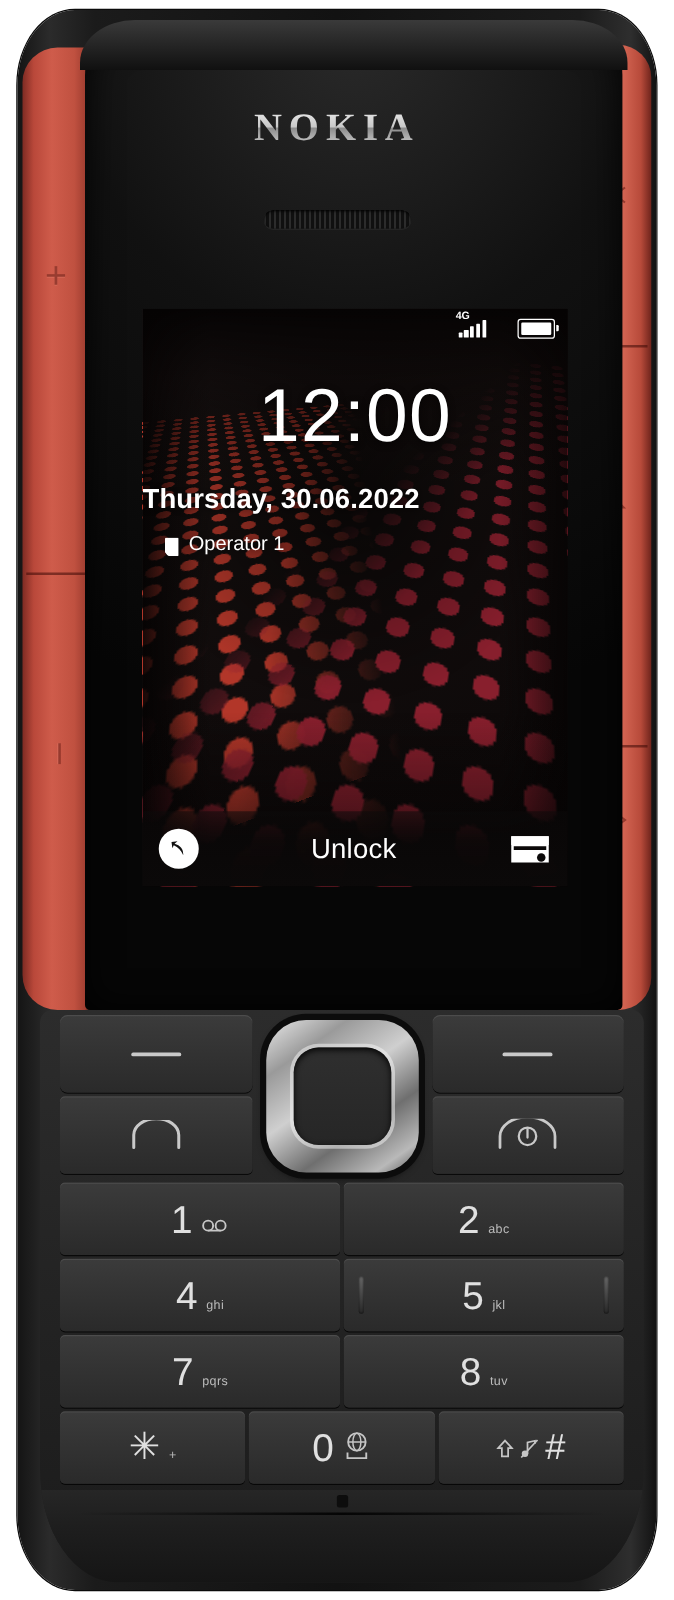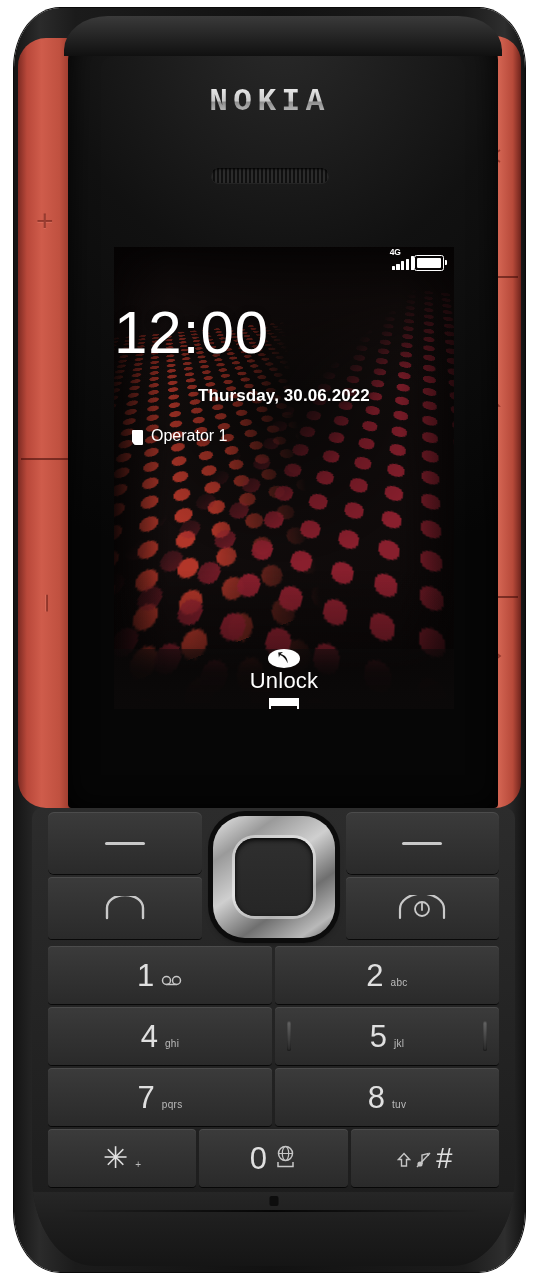--- a/index.html
+++ b/index.html
@@ -56,21 +56,21 @@
   }
   .front-top-curve{
     position:absolute;left:50px;top:8px;width:438px;height:40px;
     background:linear-gradient(180deg,#3a3a3a,#101010);
     border-radius:44px 44px 0 0 / 34px 34px 0 0;
   }
 
   
   .nokia-logo{
     position:absolute;left:0;right:0;top:76px;text-align:center;
-    font-family:Liberation Mono, monospace;
+    font-family:Liberation Serif, serif;
     font-size:31px;font-weight:700;letter-spacing:5.5px;
     background:linear-gradient(180deg,#f2f2f2 0%,#c9c9c9 48%,#8d8d8d 52%,#dedede 100%);
     -webkit-background-clip:text;background-clip:text;color:transparent;
     -webkit-text-fill-color:transparent;
   }
 
   
   .earpiece{
     position:absolute;left:50%;transform:translateX(-50%);top:160px;
     width:118px;height:15px;border-radius:8px;
@@ -107,50 +107,50 @@
   }
   .wall-shade{
     position:absolute;inset:0;
     background:
       linear-gradient(180deg,rgba(5,3,3,.96) 0%,rgba(10,6,6,.55) 12%,rgba(0,0,0,0) 30%),
       linear-gradient(0deg,rgba(4,2,2,.92) 0%,rgba(6,4,4,.4) 14%,rgba(0,0,0,0) 30%),
       linear-gradient(90deg,rgba(5,3,3,.9) 0%,rgba(0,0,0,0) 16%,rgba(0,0,0,0) 84%,rgba(5,3,3,.75) 100%),
       radial-gradient(70% 52% at 48% 32%,rgba(0,0,0,.55) 0%,rgba(0,0,0,0) 70%);
   }
 
-  .statusbar{position:absolute;right:10px;top:7px;display:flex;align-items:flex-start;gap:0;}
+  .statusbar{position:absolute;right:10px;top:7px;display:flex;align-items:flex-start;gap:25px;}
   .sig{position:relative;display:flex;align-items:flex-end;gap:1.6px;height:16px;}
   .sig i{display:block;width:3.2px;background:#fff;border-radius:.5px;}
   .tag4g{position:absolute;left:-2px;top:-7px;font-size:8.5px;font-weight:700;color:#fff;letter-spacing:-.2px;}
   .batt{width:28px;height:14px;border:1.8px solid #fff;border-radius:2.5px;position:relative;margin-top:1px;}
   .batt:after{content:"";position:absolute;right:-4px;top:3.5px;width:2.4px;height:5px;background:#fff;border-radius:0 1px 1px 0;}
   .batt i{position:absolute;inset:1.6px;background:#fff;border-radius:1px;}
 
   .clock{
-    position:absolute;left:0;right:0;top:56px;text-align:left;
+    position:absolute;left:0;right:0;top:56px;text-align:center;
     font-size:60px;font-weight:300;color:#fff;letter-spacing:1px;line-height:1;
     text-shadow:0 1px 6px rgba(0,0,0,.55);
   }
   .date{
-    position:absolute;left:0;right:0;top:139px;text-align:center;
-    font-size:17px;font-weight:600;color:#fff;letter-spacing:.1px;
+    position:absolute;left:0;right:0;top:139px;text-align:left;
+    font-size:22px;font-weight:600;color:#fff;letter-spacing:.1px;
     text-shadow:0 1px 5px rgba(0,0,0,.6);
   }
   .operator{
     position:absolute;left:18px;top:180px;display:flex;align-items:flex-end;gap:8px;
     font-size:16px;font-weight:500;color:#fff;text-shadow:0 1px 5px rgba(0,0,0,.6);
   }
   .simcard{width:11px;height:15px;background:#fff;border-radius:1px 1px 1px 4px;
            clip-path:polygon(0 0,100% 0,100% 100%,22% 100%,0 78%);}
 
   
   .softbar{
     position:absolute;left:0;right:0;bottom:0;height:60px;
     background:linear-gradient(180deg,rgba(12,10,10,.55) 0%,rgba(10,8,8,.9) 40%,#0b0909 100%);
-    display:flex;align-items:center;justify-content:space-between;padding:0 13px;flex-direction:column;
+    display:flex;align-items:center;justify-content:space-between;padding:0 13px;
   }
   .sk-left{width:32px;height:32px;border-radius:50%;background:#fff;display:flex;align-items:center;justify-content:center;}
   .sk-mid{font-size:22px;font-weight:400;color:#fff;letter-spacing:.2px;}
   .sk-right{width:34px;height:29px;position:relative;}
 
   
   .keypad{
     position:absolute;left:18px;top:800px;width:483px;height:458px;
     background:linear-gradient(180deg,#2c2c2c 0%,#232323 50%,#1b1b1b 100%);
     border-radius:10px 10px 62px 62px/10px 10px 90px 90px;

